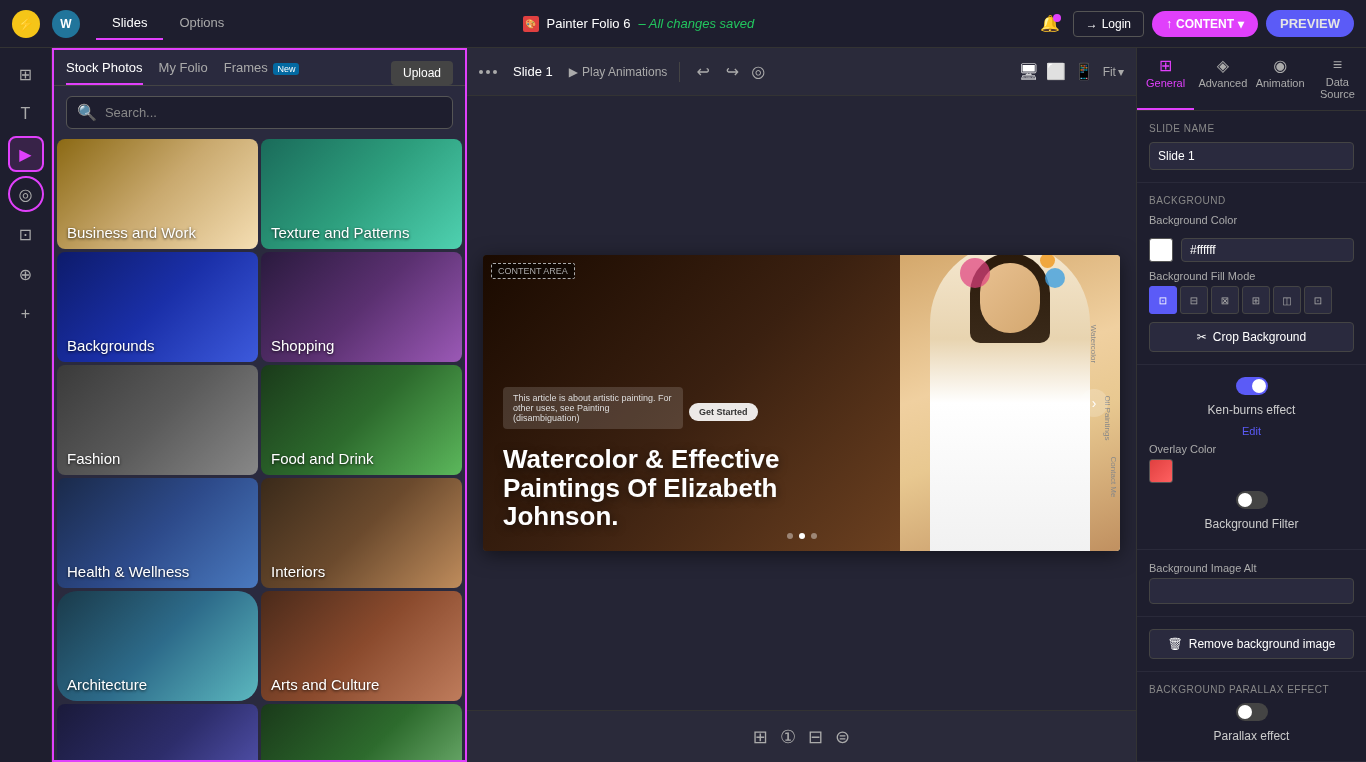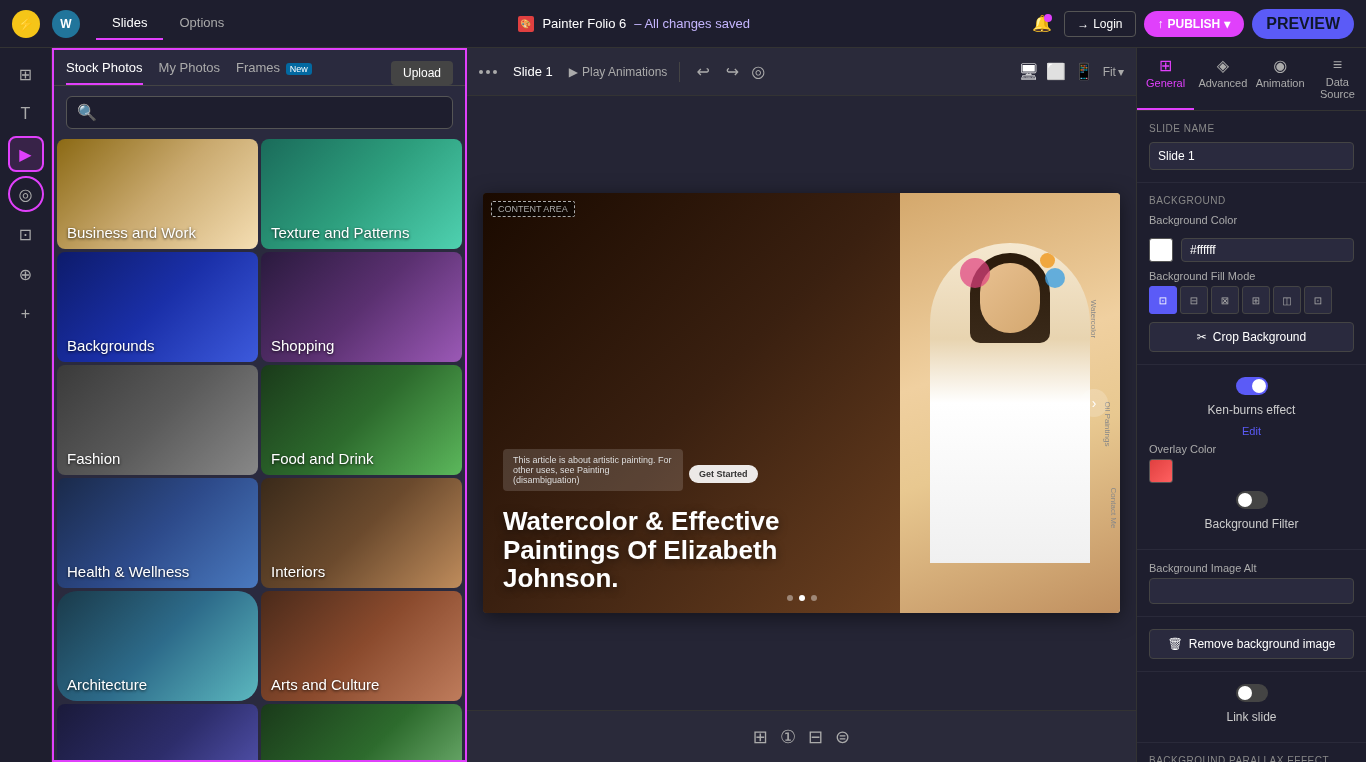--- a/index.html
+++ b/index.html
@@ -10,24 +10,24 @@
       height: 48px; background: #1e1e2e; display: flex; align-items: center; padding: 0 12px; gap: 8px; border-bottom: 1px solid #333; flex-shrink: 0;
     }
     .topbar-logo { width: 28px; height: 28px; background: #f5c518; border-radius: 50%; display: flex; align-items: center; justify-content: center; font-size: 14px; color: #000; font-weight: bold; margin-right: 4px; }
     .topbar-wp { width: 28px; height: 28px; background: #21759b; border-radius: 50%; display: flex; align-items: center; justify-content: center; font-size: 12px; color: #fff; font-weight: bold; }
     .topbar-tabs { display: flex; gap: 0; margin-left: 8px; }
     .topbar-tab { padding: 8px 16px; font-size: 13px; color: #aaa; cursor: pointer; border-bottom: 2px solid transparent; }
     .topbar-tab.active { color: #fff; border-bottom: 2px solid #e040fb; }
     .topbar-center { flex: 1; display: flex; align-items: center; justify-content: center; gap: 8px; font-size: 13px; color: #aaa; }
     .topbar-center-icon { width: 16px; height: 16px; background: #e04040; border-radius: 2px; display: inline-flex; align-items: center; justify-content: center; font-size: 9px; }
     .topbar-center-title { color: #fff; font-weight: 500; }
-    .topbar-center-saved { color: #c4b5fd; }
+    .topbar-center-saved { color: #22c55e; font-style: italic; }
     .topbar-right { display: flex; align-items: center; gap: 8px; }
     .btn-publish { background: #e040fb; color: #fff; border: none; padding: 6px 14px; border-radius: 20px; font-size: 12px; font-weight: 600; cursor: pointer; display: flex; align-items: center; gap: 4px; }
-    .btn-preview { background: #5b5bf7; color: #0f172a; border: none; padding: 6px 14px; border-radius: 20px; font-size: 16px; font-weight: 600; cursor: pointer; }
+    .btn-preview { background: #5b5bf7; color: #e5e5e5; border: none; padding: 6px 14px; border-radius: 20px; font-size: 13px; font-weight: 600; cursor: pointer; }
     .btn-login { background: transparent; color: #fff; border: 1px solid #555; padding: 5px 12px; border-radius: 4px; font-size: 12px; cursor: pointer; display: flex; align-items: center; gap: 4px; }
     .notif-icon { width: 28px; height: 28px; display: flex; align-items: center; justify-content: center; position: relative; cursor: pointer; }
     .notif-dot { width: 8px; height: 8px; background: #e040fb; border-radius: 50%; position: absolute; top: 4px; right: 4px; }
 
     
     .main { display: flex; flex: 1; overflow: hidden; }
 
     
     .icon-sidebar {
       width: 52px; background: #1e1e2e; display: flex; flex-direction: column; align-items: center; padding: 8px 0; gap: 4px; border-right: 1px solid #333; flex-shrink: 0;
@@ -79,21 +79,21 @@
     .slide-toolbar-sep { width: 1px; height: 20px; background: #444; margin: 0 4px; }
     .undo-btn, .redo-btn { background: transparent; border: none; color: #aaa; font-size: 16px; cursor: pointer; padding: 4px; }
     .eye-btn { background: transparent; border: none; color: #aaa; font-size: 16px; cursor: pointer; }
     .toolbar-right { margin-left: auto; display: flex; align-items: center; gap: 8px; }
     .device-btn { background: transparent; border: none; color: #aaa; font-size: 16px; cursor: pointer; }
     .device-btn.active { color: #fff; }
     .fit-btn { background: transparent; border: none; color: #aaa; font-size: 12px; cursor: pointer; display: flex; align-items: center; gap: 2px; }
 
     .slide-canvas-area { flex: 1; display: flex; align-items: center; justify-content: center; padding: 16px; position: relative; overflow: hidden; }
     .slide-canvas {
-      width: 680px; height: 420px; background: #333; border-radius: 4px; position: relative; overflow: hidden; box-shadow: 0 4px 20px rgba(0,0,0,0.5);
+      width: 680px; height: 296px; background: #333; border-radius: 4px; position: relative; overflow: hidden; box-shadow: 0 4px 20px rgba(0,0,0,0.5);
     }
     .content-area-label { position: absolute; top: 8px; left: 8px; font-size: 9px; color: #aaa; background: rgba(0,0,0,0.5); padding: 2px 6px; border-radius: 2px; border: 1px dashed #aaa; z-index: 10; }
     .slide-bg { position: absolute; inset: 0; background: linear-gradient(135deg, #2a1a0a 0%, #4a3020 40%, #8B6914 100%); display: flex; }
     .slide-bg-left { flex: 1; background: linear-gradient(135deg, #1a0a00, #3a2010, #6b4020); display: flex; align-items: flex-end; padding: 20px; }
     .slide-bg-right { width: 220px; background: linear-gradient(135deg, #c0a080, #e8d0b0, #f5e8d0); position: relative; }
     .slide-text-content { position: relative; z-index: 2; }
     .slide-article-note { background: rgba(255,255,255,0.15); padding: 6px 10px; border-radius: 4px; font-size: 9px; color: #ddd; margin-bottom: 8px; max-width: 180px; }
     .slide-get-started { background: rgba(255,255,255,0.9); color: #333; border: none; padding: 4px 10px; border-radius: 12px; font-size: 9px; font-weight: 600; cursor: pointer; margin-left: 6px; }
     .slide-heading { font-size: 26px; font-weight: 800; color: #fff; line-height: 1.1; text-shadow: 0 2px 8px rgba(0,0,0,0.5); }
     .slide-dots { position: absolute; bottom: 12px; left: 50%; transform: translateX(-50%); display: flex; gap: 6px; }
@@ -155,21 +155,21 @@
     <div class="notif-icon">
       🔔
       <div class="notif-dot"></div>
     </div>
     <button class="btn-login">
       <span>→</span>
       <span>Login</span>
     </button>
     <button class="btn-publish">
       <span>↑</span>
-      <span>PUBLISH</span>
+      <span>CONTENT</span>
       <span>▾</span>
     </button>
     <button class="btn-preview">PREVIEW</button>
   </div>
 </div>
 
 <div class="main">
 
   <div class="icon-sidebar">
     <button class="icon-btn">⊞</button>
@@ -177,29 +177,30 @@
     <button class="icon-btn active">▶</button>
     <button class="icon-btn" style="border:2px solid #e040fb; border-radius:50%; width:36px;height:36px;">◎</button>
     <button class="icon-btn">⊡</button>
     <button class="icon-btn">⊕</button>
     <button class="icon-btn">+</button>
   </div>
 
   <div class="stock-panel">
     <div class="stock-panel-tabs">
       <div class="stock-tab active">Stock Photos</div>
-      <div class="stock-tab">My Photos</div>
+      <div class="stock-tab">My Folio</div>
       <div class="stock-tab">
         <span>Frames</span>
         <span class="stock-tab-new">New</span>
       </div>
       <button class="upload-btn">Upload</button>
     </div>
     <div class="search-box">
       <span>🔍</span>
+      <input type="text" placeholder="Search..." style="">
     </div>
     <div class="categories-grid" id="categories-grid">
     <div class="category-card cat-business">
           <span class="category-card-label">Business and Work</span>
         </div>
         <div class="category-card cat-texture">
           <span class="category-card-label">Texture and Patterns</span>
         </div>
         <div class="category-card cat-backgrounds">
           <span class="category-card-label">Backgrounds</span>
@@ -385,28 +386,20 @@
       <input class="alt-input" type="text" placeholder="" style="">
     </div>
 
     <div class="right-panel-section">
       <button class="remove-bg-btn">
         <span>🗑</span>
         <span>Remove background image</span>
       </button>
     </div>
 
-    <div class="right-panel-section">
-      <div class="toggle-row link-slide-row">
-        <div class="toggle toggle-off">
-          <div class="toggle-knob"></div>
-        </div>
-        <span class="toggle-label">Link slide</span>
-      </div>
-    </div>
 
     <div class="right-panel-section">
       <div class="right-panel-label">BACKGROUND PARALLAX EFFECT</div>
       <div class="toggle-row">
         <div class="toggle toggle-off">
           <div class="toggle-knob"></div>
         </div>
         <span class="toggle-label">Parallax effect</span>
       </div>
     </div>

